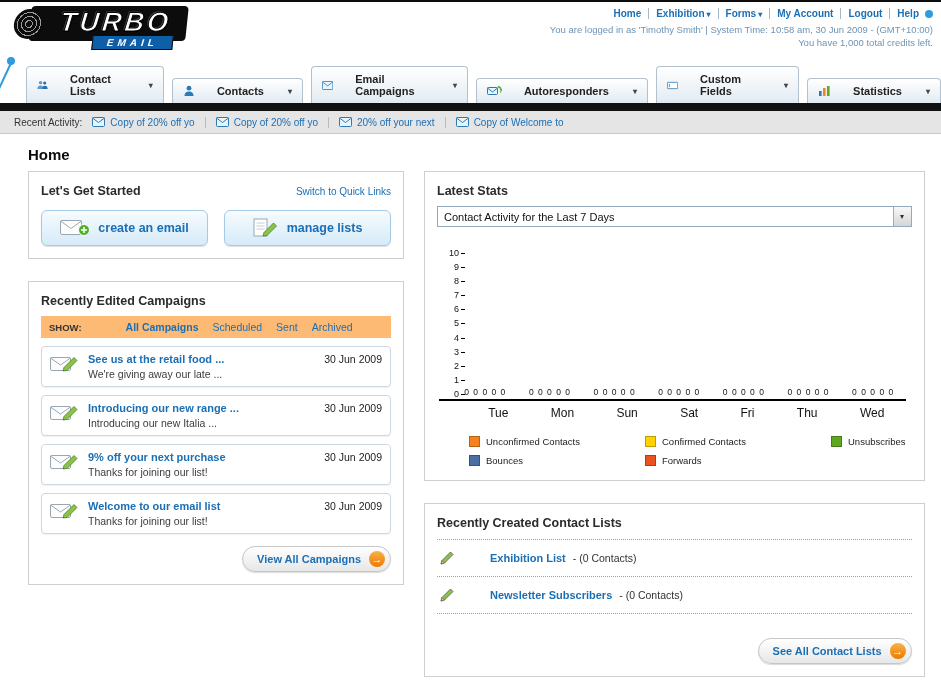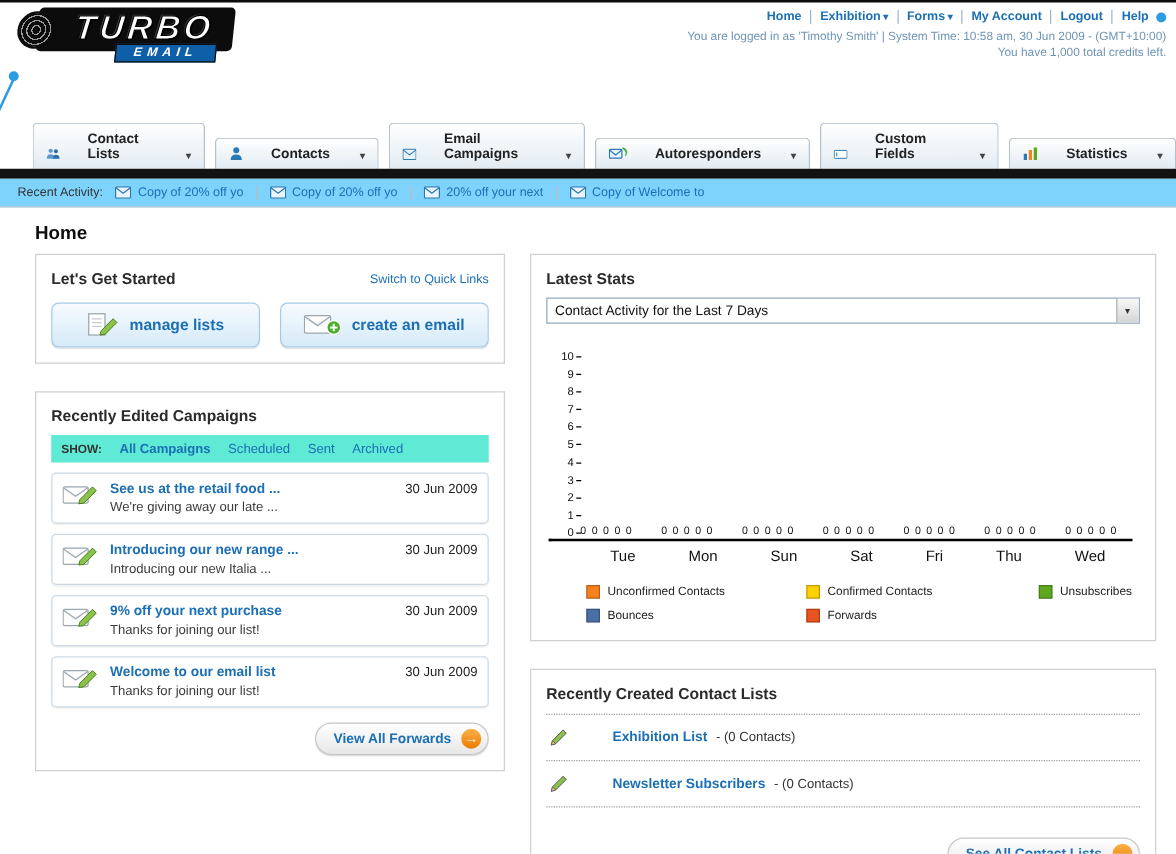--- a/index.html
+++ b/index.html
@@ -33,28 +33,28 @@
   .toplink { color:#1b6fb5; text-decoration:none; cursor:pointer; }
   .toplink + .toplink { border-left:1px solid #9fb8cc; padding-left:7px; margin-left:7px; }
   .caret { font-style:normal; font-size:8px; color:#1b6fb5; margin-left:2px; }
   .help-dot { display:inline-block; width:8px; height:8px; border-radius:50%;
               background:#2f9be0; margin-left:6px; }
   .session { font-size:9.5px; color:#6d94b5; margin-top:5px; }
   .credits { font-size:9.5px; color:#6d94b5; margin-top:2px; }
 
   
   .nav { padding:4px 0 0 26px; display:flex; align-items:flex-end; gap:8px; flex:none; }
-  .tab { display:inline-flex; align-items:flex-end; gap:22px; padding:6px 10px;
+  .tab { display:inline-flex; align-items:center; gap:22px; padding:6px 10px;
          background:linear-gradient(#ffffff,#e2ebf2); border:1px solid #b3c1ce; border-bottom:none;
-         border-radius:4px 4px 0 0; font-size:11px; font-weight:bold; color:#222; cursor:pointer;margin-top:32px; }
+         border-radius:4px 4px 0 0; font-size:11px; font-weight:bold; color:#222; cursor:pointer; }
   .tab .caret { color:#444; }
   .black-bar { height:8px; background:#121212; flex:none; }
 
   
-  .recent { height:23px; display:flex; align-items:center; padding:0 14px; background:#7dd3fc;
+  .recent { height:23px; display:flex; align-items:center; padding:0 14px; background:#e5e5e5;
             border-bottom:1px solid #c9c9c9; font-size:10px; color:#333; gap:10px; flex:none; }
   .recent-item { display:inline-flex; align-items:center; gap:5px; color:#1b6fb5; cursor:pointer; }
   .recent-item + .recent-item { border-left:1px solid #bbb; padding-left:10px; }
 
   
   .page-title { font-size:15px; font-weight:bold; color:#0d0d0d; margin:12px 0 8px 28px; }
   .content { display:flex; gap:20px; padding:0 28px; align-items:flex-start; }
   .col-left { width:376px; flex:none; }
   .col-right { flex:1; }
   .panel { border:1px solid #cfcfcf; background:#fff; padding:12px; margin-bottom:22px; }
@@ -63,25 +63,25 @@
   
   .gs-head { display:flex; justify-content:space-between; align-items:center; }
   .gs-link { font-size:10px; color:#1b6fb5; cursor:pointer; }
   .gs-buttons { display:flex; gap:16px; margin-top:12px; }
   .gs-btn { flex:1; height:36px; display:flex; align-items:center; justify-content:center; gap:8px;
             background:linear-gradient(#f7fbfe,#d5eaf8); border:1px solid #a5cbe4; border-radius:6px;
             color:#1b6fb5; font-weight:bold; font-size:12.5px;
             box-shadow:0 1px 1px rgba(0,0,0,.12); cursor:pointer; }
 
   
-  .filter-bar { margin-top:8px; background:#5eead4; padding:5px 8px; display:flex; align-items:center;
+  .filter-bar { margin-top:8px; background:#fdba74; padding:5px 8px; display:flex; align-items:center;
                 gap:14px; font-size:10.5px; }
   .show-label { font-weight:bold; color:#333; font-size:9.5px; }
   .filter { color:#1b6fb5; cursor:pointer; }
-  .filter.active { font-weight:bold; }
+  .filter.active { font-weight:bold;margin-left:30px; }
   .camp-item { display:flex; align-items:flex-start; gap:8px; border:1px solid #ccd9e4; border-radius:4px;
                margin-top:8px; padding:6px 8px; background:#fff; box-shadow:0 1px 1px rgba(0,0,0,.06); }
   .camp-text { flex:1; }
   .camp-title { font-size:11px; font-weight:bold; color:#1b6fb5; cursor:pointer; }
   .camp-sub { font-size:10.5px; color:#3c3c3c; margin-top:3px; }
   .camp-date { font-size:10.5px; color:#222; white-space:nowrap; }
   .view-all-row { display:flex; justify-content:flex-end; margin-top:12px; }
   .pill-btn { display:inline-flex; align-items:center; gap:8px; padding:4px 5px 4px 14px;
               border:1px solid #c6c6c6; border-radius:14px; background:linear-gradient(#ffffff,#e7e7e7);
               color:#1b6fb5; font-weight:bold; font-size:11px; cursor:pointer;
@@ -247,38 +247,38 @@
 
     <div class="col-left">
 
       <div class="panel">
         <div class="gs-head">
           <span class="panel-title">Let's Get Started</span>
           <a class="gs-link">Switch to Quick Links</a>
         </div>
         <div class="gs-buttons">
           <div class="gs-btn">
+            <svg width="30" height="20" viewBox="0 0 30 20">
+                <rect x="0.5" y="2.5" width="21" height="14" rx="1.5" fill="#fdfdfd" stroke="#9aa7b0"></rect>
+                <path d="M0.5 3 L11 10.5 L21.5 3" fill="none" stroke="#9aa7b0"></path>
+                <circle cx="24" cy="12" r="5.5" fill="#4caf2a" stroke="#fff"></circle>
+                <path d="M24 9 v6 M21 12 h6" stroke="#fff" stroke-width="1.6"></path>
+              </svg>
+            <span>create an email</span>
+          </div>
+          <div class="gs-btn">
             <svg width="26" height="22" viewBox="0 0 26 22">
                 <rect x="1" y="2" width="13" height="17" fill="#fff" stroke="#9aa7b0"></rect>
                 <line x1="3.5" y1="6" x2="11.5" y2="6" stroke="#c3ccd3"></line>
                 <line x1="3.5" y1="9" x2="11.5" y2="9" stroke="#c3ccd3"></line>
                 <line x1="3.5" y1="12" x2="11.5" y2="12" stroke="#c3ccd3"></line>
                 <path d="M10 19 L11 15.5 L20.5 6 L23.5 9 L14 18.5 Z" fill="#8bc34a" stroke="#4a7d1f" stroke-width="0.8"></path>
               </svg>
             <span>manage lists</span>
           </div>
-          <div class="gs-btn">
-            <svg width="30" height="20" viewBox="0 0 30 20">
-                <rect x="0.5" y="2.5" width="21" height="14" rx="1.5" fill="#fdfdfd" stroke="#9aa7b0"></rect>
-                <path d="M0.5 3 L11 10.5 L21.5 3" fill="none" stroke="#9aa7b0"></path>
-                <circle cx="24" cy="12" r="5.5" fill="#4caf2a" stroke="#fff"></circle>
-                <path d="M24 9 v6 M21 12 h6" stroke="#fff" stroke-width="1.6"></path>
-              </svg>
-            <span>create an email</span>
-          </div>
         </div>
       </div>
 
       <div class="panel">
         <div class="panel-title">Recently Edited Campaigns</div>
         <div class="filter-bar">
           <span class="show-label">SHOW:</span>
           <a class="filter active">All Campaigns</a>
           <a class="filter">Scheduled</a>
           <a class="filter">Sent</a>
@@ -332,21 +332,21 @@
             </svg>
           <div class="camp-text">
             <div class="camp-title">Welcome to our email list</div>
             <div class="camp-sub">Thanks for joining our list!</div>
           </div>
           <div class="camp-date">30 Jun 2009</div>
         </div>
 
         <div class="view-all-row">
           <div class="pill-btn">
-            <span>View All Forwards</span>
+            <span>View All Campaigns</span>
             <span class="arrow-circle">→</span>
           </div>
         </div>
       </div>
     </div>
 
     <div class="col-right">
 
       <div class="panel">
         <div class="panel-title">Latest Stats</div>

